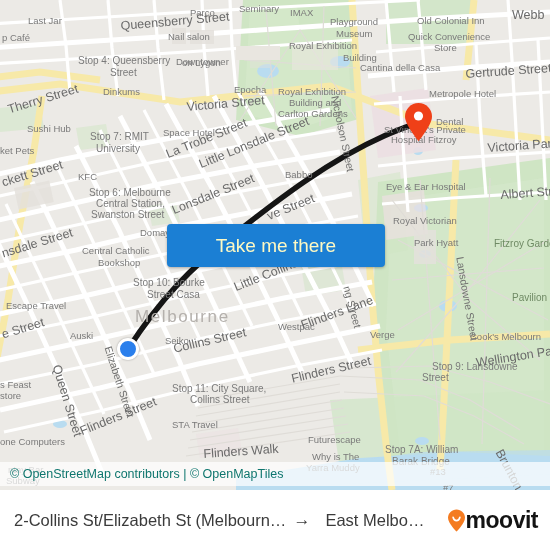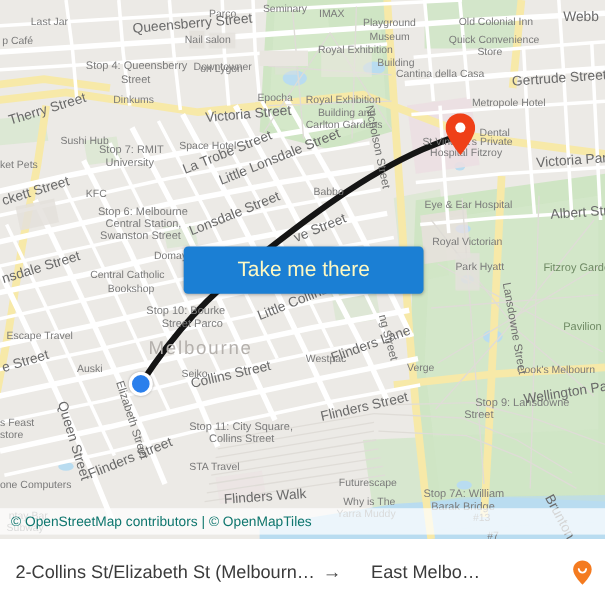--- a/index.html
+++ b/index.html
@@ -117,21 +117,21 @@
     padding: 0 12px 0 14px;
   }
   #origin-name, #dest-name {
     font-size: 16.5px;
     color: #3b3b3b;
     white-space: nowrap;
     overflow: hidden;
     text-overflow: ellipsis;
   }
   #origin-name { max-width: 285px; }
-  #dest-name   { max-width: 108px; margin-left: 18px; }
+  #dest-name   { max-width: 108px; margin-left: 6px; }
   #route-arrow {
     font-size: 17px;
     color: #3b3b3b;
     margin: 0 9px 0 7px;
     flex: none;
   }
   #moovit-logo {
     margin-left: auto;
     display: flex;
     align-items: center;
@@ -324,21 +324,21 @@
         <div class="map-label lbl-street" style="left: 465px; top: 67px; transform: rotate(-4deg); transform-origin: left top;">Gertrude Street</div>
         <div class="map-label lbl-poi" style="left: 103px; top: 87px; transform-origin: left top;">Dinkums</div>
         <div class="map-label lbl-street" style="left: 186px; top: 100px; transform: rotate(-5deg); transform-origin: left top;">Victoria Street</div>
         <div class="map-label lbl-poi" style="left: 234px; top: 85px; transform-origin: left top;">Epocha</div>
         <div class="map-label lbl-poi" style="left: 278px; top: 87px; transform-origin: left top;">Royal Exhibition</div>
         <div class="map-label lbl-poi" style="left: 289px; top: 98px; transform-origin: left top;">Building and</div>
         <div class="map-label lbl-poi" style="left: 278px; top: 109px; transform-origin: left top;">Carlton Gardens</div>
         <div class="map-label lbl-street-sm" style="left: 340px; top: 95px; transform: rotate(78deg); transform-origin: left top;">Nicholson Street</div>
         <div class="map-label lbl-poi" style="left: 429px; top: 89px; transform-origin: left top;">Metropole Hotel</div>
         <div class="map-label lbl-street" style="left: 6px; top: 103px; transform: rotate(-17deg); transform-origin: left top;">Therry Street</div>
-        <div class="map-label lbl-poi" style="left: 27px; top: 124px; transform-origin: left top; margin-left: 28px;">Sushi Hub</div>
+        <div class="map-label lbl-poi" style="left: 27px; top: 124px; transform-origin: left top;">Sushi Hub</div>
         <div class="map-label lbl-stop" style="left: 90px; top: 131px; transform-origin: left top;">Stop 7: RMIT</div>
         <div class="map-label lbl-stop" style="left: 96px; top: 143px; transform-origin: left top;">University</div>
         <div class="map-label lbl-poi" style="left: 163px; top: 128px; transform-origin: left top;">Space Hotel</div>
         <div class="map-label lbl-poi" style="left: 436px; top: 117px; transform-origin: left top;">Dental</div>
         <div class="map-label lbl-poi" style="left: 384px; top: 125px; transform-origin: left top;">St Vincent's Private</div>
         <div class="map-label lbl-poi" style="left: 391px; top: 135px; transform-origin: left top;">Hospital Fitzroy</div>
         <div class="map-label lbl-street" style="left: 487px; top: 141px; transform: rotate(-4deg); transform-origin: left top;">Victoria Par</div>
         <div class="map-label lbl-poi" style="left: 0px; top: 146px; transform-origin: left top;">ket Pets</div>
         <div class="map-label lbl-street" style="left: 164px; top: 148px; transform: rotate(-22deg); transform-origin: left top;">La Trobe Street</div>
         <div class="map-label lbl-street" style="left: 197px; top: 158px; transform: rotate(-22deg); transform-origin: left top;">Little Lonsdale Street</div>
@@ -354,21 +354,21 @@
         <div class="map-label lbl-street" style="left: 170px; top: 204px; transform: rotate(-22deg); transform-origin: left top;">Lonsdale Street</div>
         <div class="map-label lbl-street" style="left: 0px; top: 247px; transform: rotate(-17deg); transform-origin: left top;">nsdale Street</div>
         <div class="map-label lbl-street" style="left: 265px; top: 210px; transform: rotate(-22deg); transform-origin: left top;">ve Street</div>
         <div class="map-label lbl-poi" style="left: 140px; top: 228px; transform-origin: left top;">Domay</div>
         <div class="map-label lbl-poi" style="left: 414px; top: 238px; transform-origin: left top;">Park Hyatt</div>
         <div class="map-label lbl-park" style="left: 494px; top: 238px; transform-origin: left top;">Fitzroy Garden</div>
         <div class="map-label lbl-poi" style="left: 82px; top: 246px; transform-origin: left top;">Central Catholic</div>
         <div class="map-label lbl-poi" style="left: 98px; top: 258px; transform-origin: left top;">Bookshop</div>
         <div class="map-label lbl-street-sm" style="left: 465px; top: 256px; transform: rotate(80deg); transform-origin: left top;">Lansdowne Street</div>
         <div class="map-label lbl-stop" style="left: 133px; top: 277px; transform-origin: left top;">Stop 10: Bourke</div>
-        <div class="map-label lbl-stop" style="left: 147px; top: 289px; transform-origin: left top;">Street Parco</div>
+        <div class="map-label lbl-stop" style="left: 147px; top: 289px; transform-origin: left top;">Street Casa</div>
         <div class="map-label lbl-street" style="left: 232px; top: 281px; transform: rotate(-22deg); transform-origin: left top;">Little Collins Street</div>
         <div class="map-label lbl-street-sm" style="left: 352px; top: 285px; transform: rotate(75deg); transform-origin: left top;">ng Street</div>
         <div class="map-label lbl-park" style="left: 512px; top: 292px; transform-origin: left top;">Pavilion C</div>
         <div class="map-label lbl-poi" style="left: 6px; top: 301px; transform-origin: left top;">Escape Travel</div>
         <div class="map-label lbl-big" style="left: 135px; top: 307px; transform-origin: left top;">Melbourne</div>
         <div class="map-label lbl-poi" style="left: 266px; top: 322px; transform-origin: left top; margin-left: 12px;">Westpac</div>
         <div class="map-label lbl-street" style="left: 299px; top: 319px; transform: rotate(-20deg); transform-origin: left top;">Flinders Lane</div>
         <div class="map-label lbl-poi" style="left: 370px; top: 330px; transform-origin: left top;">Verge</div>
         <div class="map-label lbl-poi" style="left: 70px; top: 331px; transform-origin: left top;">Auski</div>
         <div class="map-label lbl-poi" style="left: 165px; top: 336px; transform-origin: left top;">Seiko</div>
@@ -422,15 +422,16 @@
     <span id="route-arrow">→</span>
     <span id="dest-name">East Melbou…</span>
 
     <div id="moovit-logo">
       <span style="display:flex;">
         <svg viewBox="0 0 20 26" width="17" height="23">
           <path d="M10 0 C4.5 0 0 4.4 0 9.8 C0 16.5 10 26 10 26 C10 26 20 16.5 20 9.8 C20 4.4 15.5 0 10 0 Z" fill="#f47b20"></path>
           <path d="M6 9.2 C6.6 11.8 8.1 13.1 10 13.1 C11.9 13.1 13.4 11.8 14 9.2" stroke="#ffffff" stroke-width="1.9" fill="none" stroke-linecap="round"></path>
         </svg>
       </span>
+      <span id="moovit-wordmark">moovit</span>
     </div>
   </div>
 </div>
 
 </body></html>

